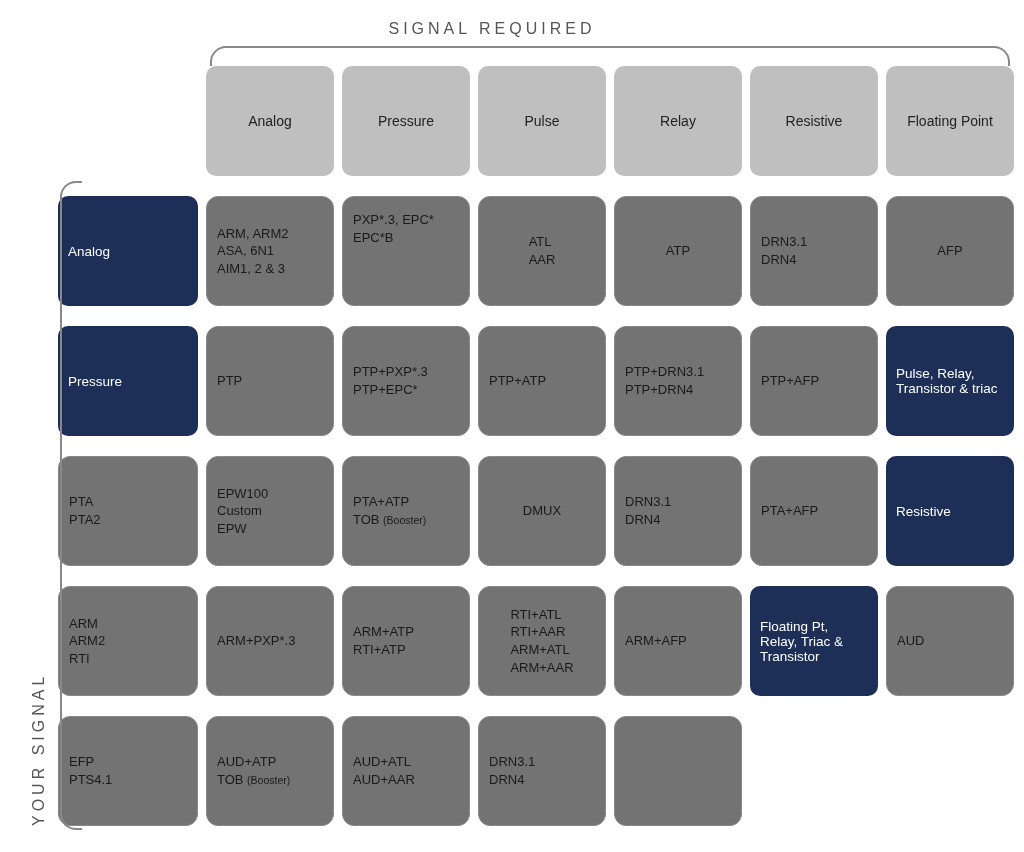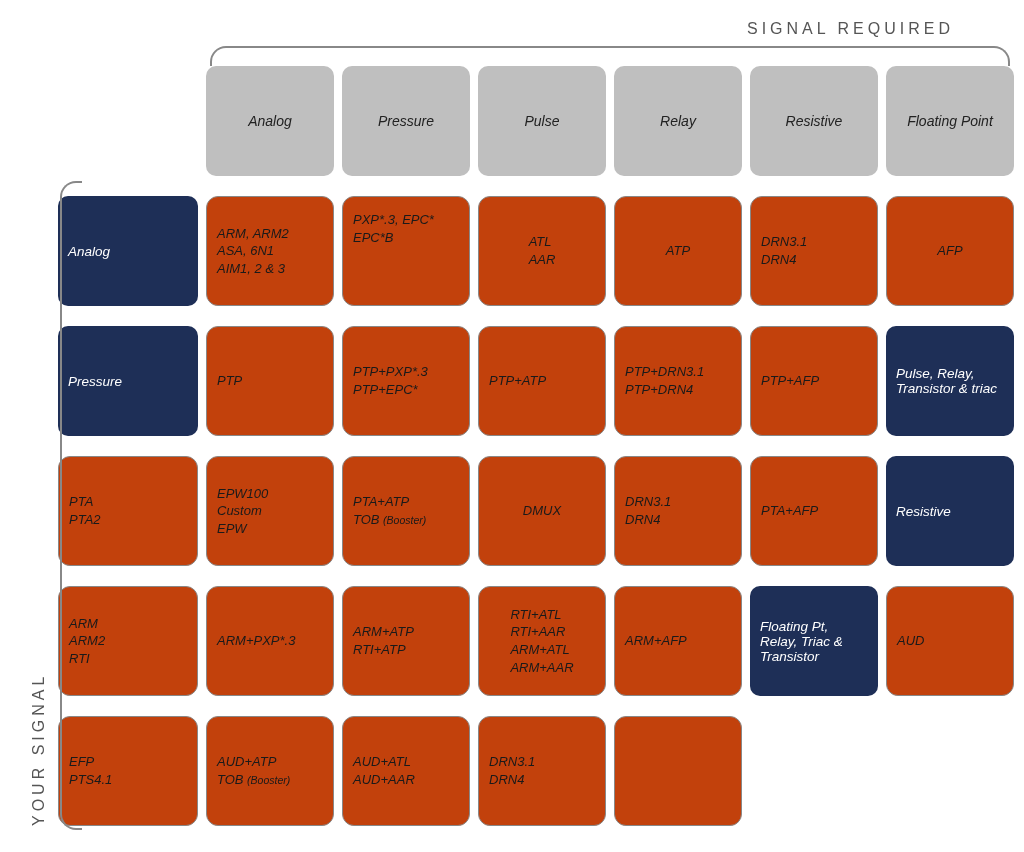--- a/index.html
+++ b/index.html
@@ -3,21 +3,21 @@
 <meta charset="utf-8">
 <style>
   * { box-sizing: border-box; margin: 0; padding: 0; }
   body {
     font-family: Verdana, Geneva, sans-serif;
     background: #fff;
     padding: 20px 30px 30px 30px;
     width: 1024px;
   }
   .top-label {
-    text-align: right;
+    text-align: center;
     letter-spacing: 4px;
     font-size: 16px;
     color: #555;
     margin-right: 40px;
     margin-bottom: 8px;
   }
   .outer {
     display: flex;
     align-items: stretch;
   }
@@ -42,21 +42,21 @@
     left: 2px;
     top: 135px;
     bottom: -4px;
     width: 22px;
     border-left: 2px solid #888;
     border-top: 2px solid #888;
     border-bottom: 2px solid #888;
     border-top-left-radius: 16px;
     border-bottom-left-radius: 16px;
   }
-  .grid-area { flex: 1; font-style: italic; }
+  .grid-area { flex: 1; }
   .top-bracket-row {
     height: 20px;
     display: grid;
     grid-template-columns: 140px repeat(6, 128px);
     gap: 0 8px;
     position: relative;
   }
   .top-bracket {
     grid-column: 2 / -1;
     border-top: 2px solid #888;
@@ -88,21 +88,21 @@
     background: #1e2f57;
     color: #fff;
     border-radius: 10px;
     height: 110px;
     display: flex;
     align-items: center;
     font-size: 13.5px;
     padding: 8px 10px;
   }
   .cell {
-    background: #c2410c;
+    background: #737373;
     border: 1.5px solid #888;
     border-radius: 12px;
     height: 110px;
     display: flex;
     flex-direction: column;
     justify-content: center;
     font-size: 13px;
     color: #1a1a1a;
     padding: 6px 10px;
     white-space: pre-line;

